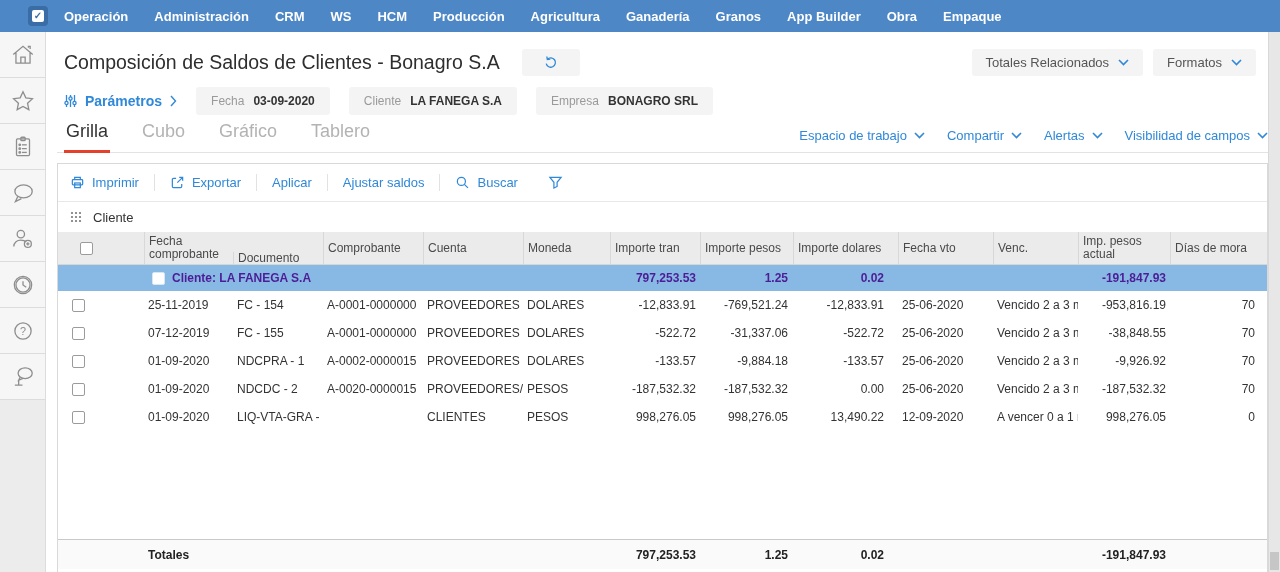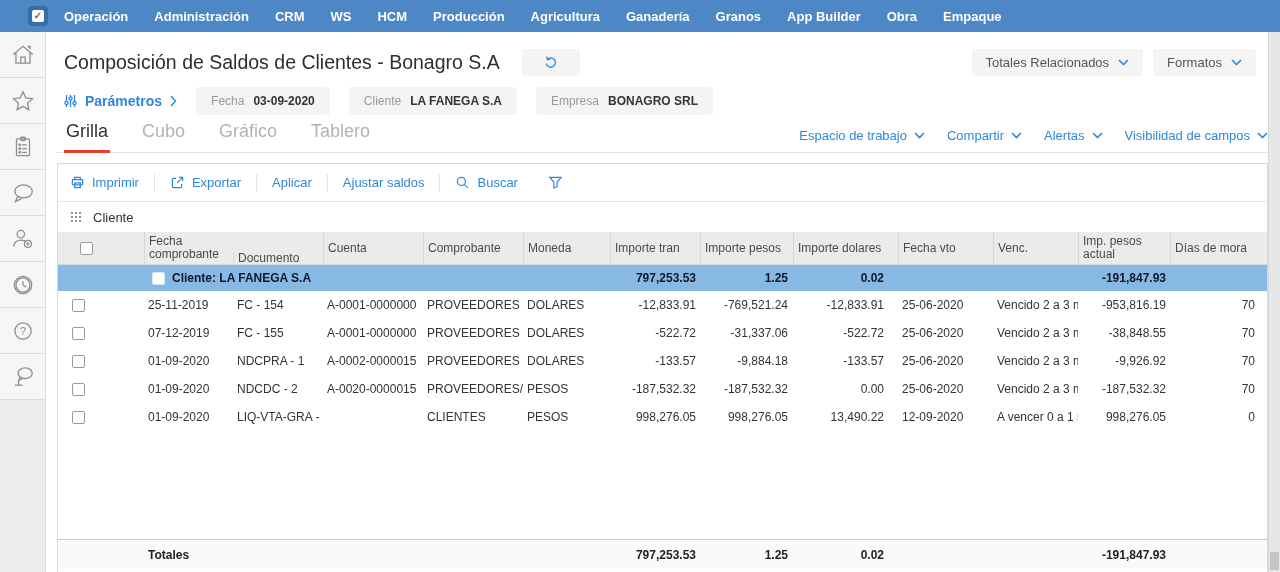--- a/index.html
+++ b/index.html
@@ -57,21 +57,21 @@
   .tsep { width:1px; height:17px; background:#e2e2e2; }
   .groupbar { height:30px; display:flex; align-items:center; padding-left:12px; gap:11px; flex:none; }
   .groupbar .glabel { font-size:13px; color:#333; }
   .thead { height:33px; background:#ebebeb; border-bottom:1px solid #d6d6d6; display:flex; flex:none; }
   .hcell { font-size:12px; color:#4a4a4a; line-height:13px; display:flex; flex-direction:column; justify-content:center; padding:0 4px; overflow:hidden; flex:none; cursor:pointer; }
   .hcell.bl { border-left:1px solid #d8d8d8; }
   .row { height:28px; display:flex; align-items:center; flex:none; }
   .cell { font-size:12px; color:#333; padding:0 4px; white-space:nowrap; overflow:hidden; flex:none; }
   .cell.num { text-align:right; }
   .grouprow { height:26px; background:#88b9e4; display:flex; align-items:center; flex:none; }
-  .grouprow .cell { color:#0f172a; font-weight:bold; }
+  .grouprow .cell { color:#4c1d95; font-weight:bold; }
   .glabelcell { display:flex; align-items:center; gap:7px; }
   .filler { flex:1; }
   .totals { height:30px; background:#fafafa; border-top:1px solid #c9c9c9; display:flex; align-items:center; flex:none; }
   .totals .cell { font-weight:bold; color:#222; font-size:12px; }
   .panel-bottom-strip { height:3px; background:#fff; flex:none; }
 
   .cb { width:13px; height:13px; border:1px solid #9b9b9b; border-radius:2px; background:#fff; flex:none; cursor:pointer; }
   .cb.white { border-color:#d7e6f5; }
   .ckwrap { display:flex; align-items:center; padding-left:14px; }
 </style>
@@ -308,22 +308,22 @@
           <span class="glabel">Cliente</span>
         </div>
 
         <div class="thead" id="thead">
             <div class="hcell ckwrap" style="width: 42px; flex-direction: row; align-items: center; padding: 0px 0px 0px 14px;">
               <div class="cb"></div>
             </div>
             <div class="hcell" style="width: 44px;"></div>
             <div class="hcell bl" style="width: 89px;">Fecha comprobante</div>
             <div class="hcell bl" style="width: 90px; margin-top: 20px;">Documento</div>
+            <div class="hcell bl" style="width: 100px;">Comprobante</div>
             <div class="hcell bl" style="width: 100px;">Cuenta</div>
-            <div class="hcell bl" style="width: 100px;">Comprobante</div>
             <div class="hcell bl" style="width: 87px;">Moneda</div>
             <div class="hcell bl" style="width: 90px;">Importe tran</div>
             <div class="hcell bl" style="width: 93px;">Importe pesos</div>
             <div class="hcell bl" style="width: 105px;">Importe dolares</div>
             <div class="hcell bl" style="width: 95px;">Fecha vto</div>
             <div class="hcell bl" style="width: 85px;">Venc.</div>
             <div class="hcell bl" style="width: 92px;">Imp. pesos actual</div>
             <div class="hcell bl" style="width: 98px;">Días de mora</div>
           </div>
         <div class="grouprow" id="grouprow">

